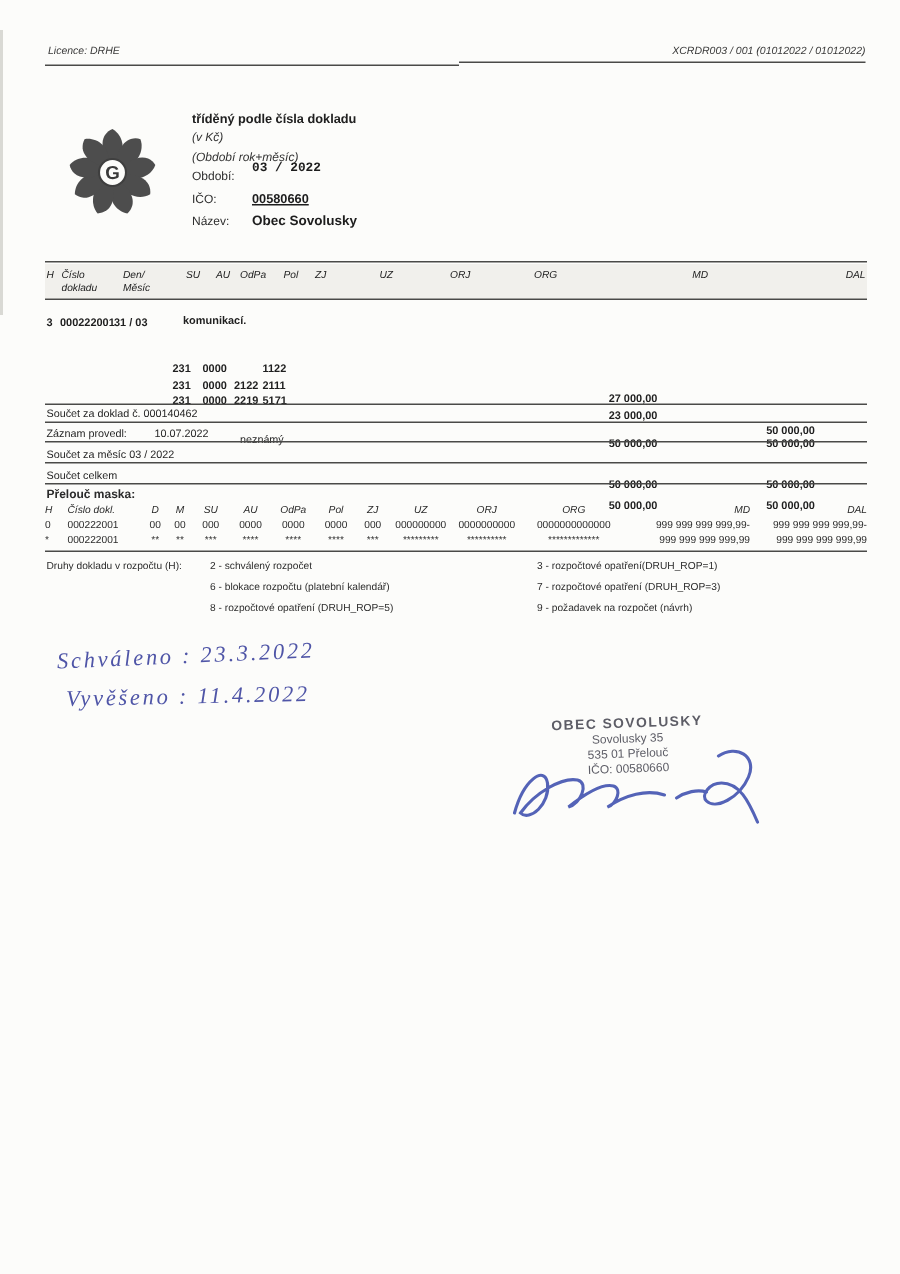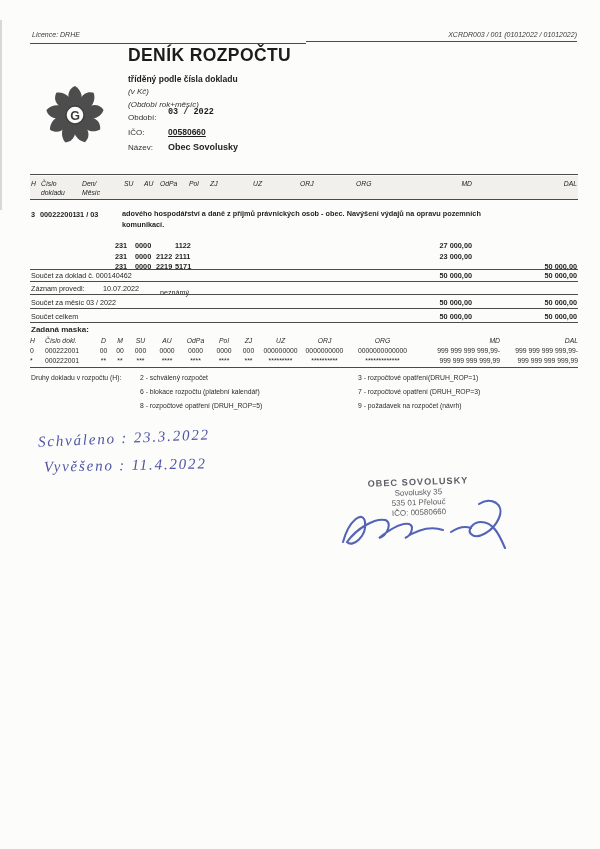--- a/index.html
+++ b/index.html
@@ -18,21 +18,21 @@
   .title     { left:128px; top:45px; font-size:17.5px; font-weight:bold; letter-spacing:0.4px; color:#1c1c1c; }
   .subtitle  { left:128px; top:74px; font-size:8.5px; font-weight:bold; color:#202020; }
   .note      { font-size:8px; font-style:italic; color:#333; }
   .flabel    { font-size:8px; color:#2e2e2e; }
   .fvalue    { font-size:8.5px; font-weight:bold; color:#1d1d1d; }
 
   
   .colband { position:absolute; left:30px; top:176px; width:548px; height:23px; background:#f1f0ec; }
   .colh { position:absolute; font-size:6.8px; font-style:italic; color:#222; line-height:8.5px; }
   .jb   { font-size:7.3px; font-weight:bold; color:#1f1f1f; }
-  .amt  { font-size:7.3px; font-weight:bold; color:#1f1f1f; text-align:right; }
+  .amt  { font-size:7.3px; font-weight:bold; color:#1f1f1f; text-align:center;margin-top:20px; }
   .tot  { font-size:7.2px; color:#262626; }
 
   .desc { position:absolute; left:122px; top:209px; }
   .desc div { font-size:7.3px; font-weight:bold; line-height:10.6px; color:#1f1f1f; white-space:nowrap; }
 
   
   .maska {
     position:absolute; left:30px; top:336px; width:548px;
     display:grid;
     grid-template-columns:15px 50px 17px 16px 25px 28px 29px 28px 21px 43px 45px 71px 82px 1fr;
@@ -84,21 +84,20 @@
         <path d="M33,4 C40,8 42,18 37,24 L33,28 C28,24 24,14 28,8 C29.5,6 31,4.8 33,4 Z" transform="rotate(200,33,33)"></path>
         <path d="M33,4 C40,8 42,18 37,24 L33,28 C28,24 24,14 28,8 C29.5,6 31,4.8 33,4 Z" transform="rotate(240,33,33)"></path>
         <path d="M33,4 C40,8 42,18 37,24 L33,28 C28,24 24,14 28,8 C29.5,6 31,4.8 33,4 Z" transform="rotate(280,33,33)"></path>
         <path d="M33,4 C40,8 42,18 37,24 L33,28 C28,24 24,14 28,8 C29.5,6 31,4.8 33,4 Z" transform="rotate(320,33,33)"></path>
       </g>
       <circle cx="33" cy="33" r="9" fill="#fcfcfa" stroke="#3f3f3f" stroke-width="1.4"></circle>
       <text x="33" y="37.5" text-anchor="middle" font-size="12.5" font-weight="bold" fill="#3a3a3a" font-family="Liberation Sans, sans-serif">G</text>
     </g>
   </svg>
 
-  <div class="abs title">DENÍK ROZPOČTU</div>
   <div class="abs subtitle">tříděný podle čísla dokladu</div>
   <div class="abs note" style="left:128px;top:87px;">(v Kč)</div>
   <div class="abs note" style="left:128px;top:100px;">(Období rok+měsíc)</div>
 
   <div class="abs flabel" style="left:128px;top:113px;">Období:</div>
   <div class="abs fvalue" style="left:168px;top:107px;font-family:Liberation Mono, monospace;">03 / 2022</div>
   <div class="abs flabel" style="left:128px;top:128px;">IČO:</div>
   <div class="abs fvalue" style="left:168px;top:127px;text-decoration:underline;">00580660</div>
   <div class="abs flabel" style="left:128px;top:143px;">Název:</div>
   <div class="abs fvalue" style="left:168px;top:142px;font-size:9px;">Obec Sovolusky</div>
@@ -123,21 +122,20 @@
   <div class="colh" style="left:300px;top:180px;">ORJ</div>
   <div class="colh" style="left:356px;top:180px;">ORG</div>
   <div class="colh ra" style="left:402px;top:180px;width:70px;">MD</div>
   <div class="colh ra" style="left:507px;top:180px;width:70px;">DAL</div>
   <div class="rule" style="left:30px;top:199px;width:548px;"></div>
 
   <div class="abs jb" style="left:31px;top:210px;">3</div>
   <div class="abs jb" style="left:40px;top:210px;">000222001</div>
   <div class="abs jb" style="left:76px;top:210px;">31 / 03</div>
   <div class="desc">
-    <div>adového hospodářství a daně z příjmů právnických osob - obec. Navýšení výdajů na opravu pozemních</div>
     <div>komunikací.</div>
   </div>
 
   <div>
     <span class="abs jb" style="left:115px;top:241px;">231</span>
     <span class="abs jb" style="left:135px;top:241px;">0000</span>
     <span class="abs jb" style="left:156px;top:241px;"></span>
     <span class="abs jb" style="left:175px;top:241px;">1122</span>
     <span class="abs amt" style="left:372px;top:241px;width:100px;">27 000,00</span>
     <span class="abs amt" style="left:477px;top:241px;width:100px;"></span>
@@ -181,21 +179,21 @@
   </div>
   <div class="rule" style="left:30px;top:308px;width:548px;"></div>
 
   <div>
     <span class="abs tot" style="left:31px;top:312px;">Součet celkem</span>
     <span class="abs amt" style="left:372px;top:312px;width:100px;">50 000,00</span>
     <span class="abs amt" style="left:477px;top:312px;width:100px;">50 000,00</span>
   </div>
   <div class="rule" style="left:30px;top:322px;width:548px;"></div>
 
-  <div class="abs" style="left:31px;top:325px;font-size:8px;font-weight:600;">Zadaná maska:</div>
+  <div class="abs" style="left:31px;top:325px;font-size:8px;font-weight:600;">Přelouč maska:</div>
   <div class="maska">
     <span class="hd mL">H</span>
     <span class="hd mL">Číslo dokl.</span>
     <span class="hd mC">D</span>
     <span class="hd mC">M</span>
     <span class="hd mC">SU</span>
     <span class="hd mC">AU</span>
     <span class="hd mC">OdPa</span>
     <span class="hd mC">Pol</span>
     <span class="hd mC">ZJ</span>

